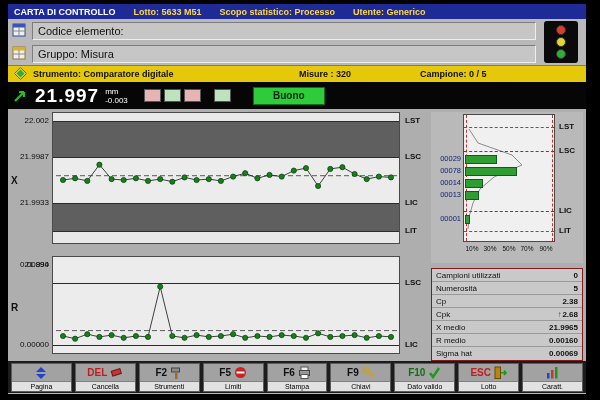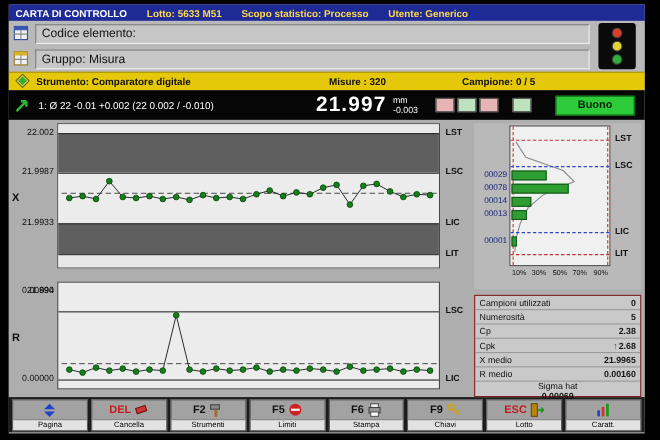--- a/index.html
+++ b/index.html
@@ -64,21 +64,21 @@
   .hist-lims{position:absolute;left:126px;top:2px;width:30px;height:128px;}
   .hbar{position:absolute;left:1px;background:#2e9e32;border:1px solid #14591a;}
   .hline{position:absolute;left:0;width:100%;height:0;border-top:1px dashed #c23030;}
   .hline.blue{border-top-color:#2a46c8;}
   .vline{position:absolute;top:0;height:100%;width:0;border-left:1px dashed #c23030;}
   .hist-ticks{position:absolute;left:32px;top:133px;width:92px;height:10px;}
   .hist-ticks span{position:absolute;transform:translateX(-50%);font-size:6.5px;color:#101010;}
 
   .stats{margin-top:5px;border:1px solid #7f1d1d;background:#c9c9c9;}
   .stat-row{display:flex;align-items:center;justify-content:space-between;height:13px;padding:0 4px;border-bottom:1px solid #9a9a9a;font-size:8px;color:#101010;}
-  .stat-row:last-child{border-bottom:none;flex-direction:column;}
+  .stat-row:last-child{border-bottom:none;}
   .stat-val{font-weight:bold;}
   .stat-arrow{color:#0a7a0a;font-weight:bold;margin-right:1px;}
 
   
   .toolbar{height:32px;background:#1c1c1c;display:flex;align-items:center;gap:3px;padding:1px 3px;}
   .tbtn{flex:1;height:29px;background:#a2a2a2;border:1px solid #5c5c5c;display:flex;flex-direction:column;cursor:default;}
   .tbtn-top{height:17px;display:flex;align-items:center;justify-content:center;gap:3px;font-size:10px;font-weight:bold;color:#101010;}
   .tbtn-name{height:10px;background:#e2e2e2;font-size:7px;display:flex;align-items:center;justify-content:center;color:#000;white-space:nowrap;border-top:1px solid #808080;}
 </style>
 </head>
@@ -138,21 +138,20 @@
     <span class="strum-misure">Misure : 320</span>
     <span class="strum-campione">Campione: 0 / 5</span>
   </div>
 
   <div class="measbar">
     <span style="width:14px;height:14px;flex:0 0 14px;">
       <svg width="14" height="14">
           <path d="M2 12 L11 3 M11 3 L6 3 M11 3 L11 8" stroke="#2eb82e" stroke-width="2.2" fill="none"></path>
         </svg>
     </span>
-    <span class="meas-spec">1: Ø 22 -0.01 +0.002  (22 0.002 / -0.010)</span>
     <span class="meas-value">21.997</span>
     <span class="meas-unitcol">
       <span>mm</span>
       <span>-0.003</span>
     </span>
     <span class="indicators" id="indicators">
         <span class="ind" style="background: rgb(230, 180, 180);"></span>
         <span class="ind" style="background: rgb(189, 226, 189);"></span>
         <span class="ind" style="background: rgb(230, 180, 180);"></span>
         <span class="ind" style="background: rgb(189, 226, 189);"></span>
@@ -407,20 +406,31 @@
             <svg width="13" height="13" viewBox="0 0 13 13">
               <circle cx="4" cy="4" r="2.6" fill="none" stroke="#c9a227" stroke-width="1.8"></circle>
               <path d="M6 6 L11 11 M9 9 L11 7" stroke="#c9a227" stroke-width="1.8" fill="none"></path>
             </svg>
           </span>
         </div>
         <div class="tbtn-name">Chiavi</div>
       </div>
       <div class="tbtn">
         <div class="tbtn-top">
+          <span style="color: rgb(12, 112, 18);">F10</span>
+          <span style="display: inline-flex; align-items: center;">
+            <svg width="13" height="13" viewBox="0 0 13 13">
+              <path d="M2 7 L5 11 L11 2" stroke="#1a9a1a" stroke-width="2.4" fill="none"></path>
+            </svg>
+          </span>
+        </div>
+        <div class="tbtn-name">Dato valido</div>
+      </div>
+      <div class="tbtn">
+        <div class="tbtn-top">
           <span style="color: rgb(192, 29, 29);">ESC</span>
           <span style="display: inline-flex; align-items: center;">
             <svg width="13" height="13" viewBox="0 0 13 13">
               <rect x="1" y="1" width="5.5" height="11.5" fill="#b8860b" stroke="#6a4a06"></rect>
               <path d="M7 6.8 L12 6.8 M10 4.5 L12 6.8 L10 9" stroke="#1a9a1a" stroke-width="1.6" fill="none"></path>
             </svg>
           </span>
         </div>
         <div class="tbtn-name">Lotto</div>
       </div>

